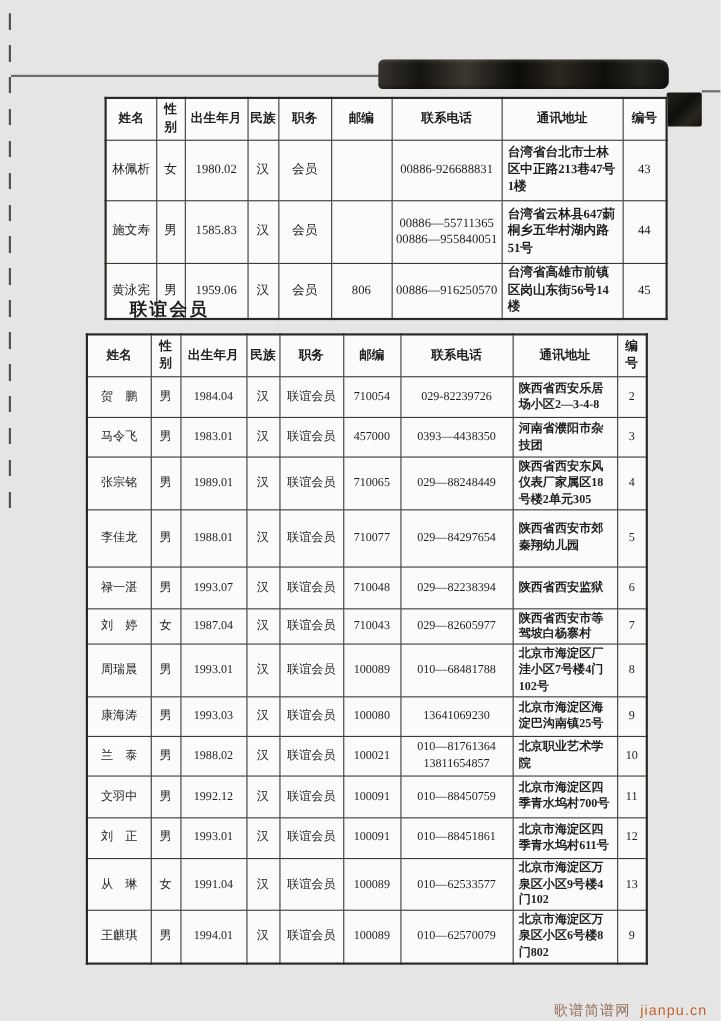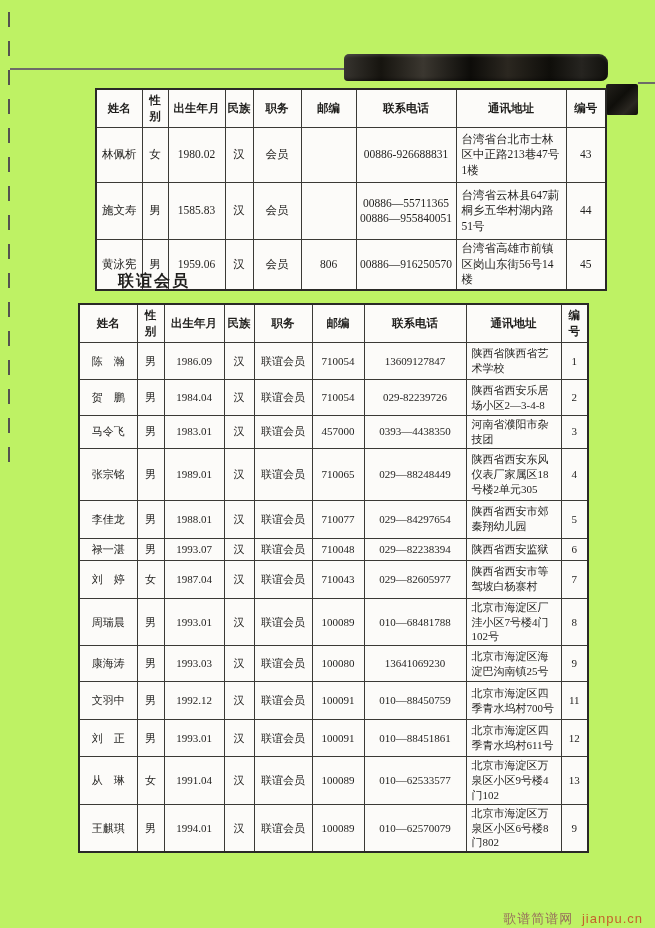--- a/index.html
+++ b/index.html
@@ -1,19 +1,19 @@
 <!DOCTYPE html>
 <html><head>
 <meta charset="utf-8">
 <style>
   html,body{margin:0;padding:0;}
   .page{
     position:relative;
     width:655px;height:928px;
-    background:#bef264;
+    background:#e5e5e5;
     overflow:hidden;
     font-family:"Liberation Serif","DejaVu Serif",serif;
     color:#1f1e1c;
   }
   
   .dash-vline{
     position:absolute;left:8px;top:12px;width:2px;height:452px;
     background:repeating-linear-gradient(180deg,#55534f 0 15px,transparent 15px 29px);
   }
   .hline{
@@ -49,21 +49,21 @@
     padding:1px 3px;
     text-align:center;
     vertical-align:middle;
     font-size:11px;
     line-height:1.35;
     overflow:hidden;
   }
   table{border:2px solid #2a2927;}
   th{font-weight:bold;font-size:11.5px;padding:3px 2px;}
   td.c6{white-space:pre-line;}
-  td.c7{text-align:left;white-space:normal;padding-left:5px;padding-right:3px;}
+  td.c7{text-align:left;white-space:normal;padding-left:5px;padding-right:3px;font-weight:bold;}
   #table-members td{font-size:11.5px;}
   #table-members tbody tr:nth-child(1){height:55px;}
   #table-members tbody tr:nth-child(2){height:57px;}
   #table-members tbody tr:nth-child(3){height:43px;}
   #table-liaison tbody tr:nth-child(1){height:37px;}
   #table-liaison tbody tr:nth-child(2){height:36px;}
   #table-liaison tbody tr:nth-child(3){height:23px;}
   #table-liaison tbody tr:nth-child(4){height:52px;}
   #table-liaison tbody tr:nth-child(5){height:38px;}
   #table-liaison tbody tr:nth-child(6){height:22px;}
@@ -197,31 +197,20 @@
           <th class="c3">民族</th>
           <th class="c4">职务</th>
           <th class="c5">邮编</th>
           <th class="c6">联系电话</th>
           <th class="c7">通讯地址</th>
           <th class="c8">编号</th>
         </tr>
       </thead>
     <tbody>
         <tr>
-          <td class="c0">陈　瀚</td>
-          <td class="c1">男</td>
-          <td class="c2">1986.09</td>
-          <td class="c3">汉</td>
-          <td class="c4">联谊会员</td>
-          <td class="c5">710054</td>
-          <td class="c6">13609127847</td>
-          <td class="c7">陕西省陕西省艺术学校</td>
-          <td class="c8">1</td>
-        </tr>
-        <tr>
           <td class="c0">贺　鹏</td>
           <td class="c1">男</td>
           <td class="c2">1984.04</td>
           <td class="c3">汉</td>
           <td class="c4">联谊会员</td>
           <td class="c5">710054</td>
           <td class="c6">029-82239726</td>
           <td class="c7">陕西省西安乐居场小区2—3-4-8</td>
           <td class="c8">2</td>
         </tr>
@@ -296,20 +285,32 @@
           <td class="c1">男</td>
           <td class="c2">1993.03</td>
           <td class="c3">汉</td>
           <td class="c4">联谊会员</td>
           <td class="c5">100080</td>
           <td class="c6">13641069230</td>
           <td class="c7">北京市海淀区海淀巴沟南镇25号</td>
           <td class="c8">9</td>
         </tr>
         <tr>
+          <td class="c0">兰　泰</td>
+          <td class="c1">男</td>
+          <td class="c2">1988.02</td>
+          <td class="c3">汉</td>
+          <td class="c4">联谊会员</td>
+          <td class="c5">100021</td>
+          <td class="c6">010—81761364
+13811654857</td>
+          <td class="c7">北京职业艺术学院</td>
+          <td class="c8">10</td>
+        </tr>
+        <tr>
           <td class="c0">文羽中</td>
           <td class="c1">男</td>
           <td class="c2">1992.12</td>
           <td class="c3">汉</td>
           <td class="c4">联谊会员</td>
           <td class="c5">100091</td>
           <td class="c6">010—88450759</td>
           <td class="c7">北京市海淀区四季青水坞村700号</td>
           <td class="c8">11</td>
         </tr>

